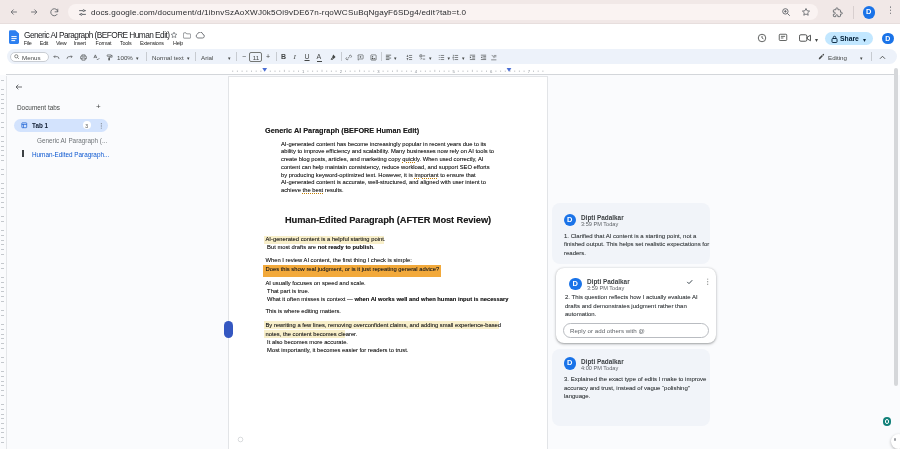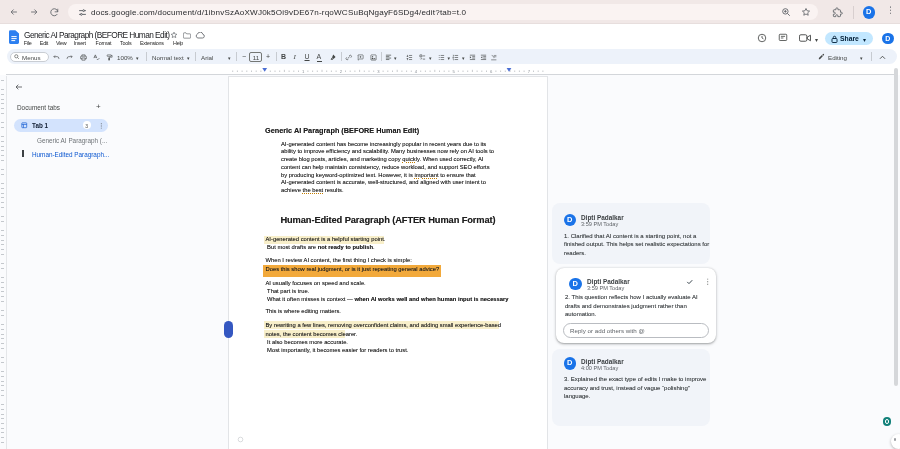--- a/index.html
+++ b/index.html
@@ -379,21 +379,21 @@
 <div class="abs doc" style="left:281px; top:140.5px; font-size:5.8px; line-height:7.8px;">
 AI-generated content has become increasingly popular in recent years due to its<br>
 ability to improve efficiency and scalability. Many businesses now rely on AI tools to<br>
 create blog posts, articles, and marketing copy <span style="text-decoration:underline dotted #c27c00 0.8px; text-underline-offset:1.2px;">quickly</span>. When used correctly, AI<br>
 content can help maintain consistency, reduce workload, and support SEO efforts<br>
 by producing keyword-optimized text. However, it is <span style="text-decoration:underline dotted #c27c00 0.8px; text-underline-offset:1.2px;">important</span> to ensure that<br>
 AI-generated content is accurate, well-structured, and aligned with user intent to<br>
 achieve <span style="text-decoration:underline dotted #c27c00 0.8px; text-underline-offset:1.2px;">the best</span> results.
 </div>
 
-<div class="abs doc" style="left:228px; top:215px; width:320px; text-align:center; font-size:9.3px; letter-spacing:-0.1px; font-weight:bold;">Human-Edited Paragraph (AFTER Human Format)</div>
+<div class="abs doc" style="left:228px; top:215px; width:320px; text-align:center; font-size:9.3px; letter-spacing:-0.1px; font-weight:bold;">Human-Edited Paragraph (AFTER Most Review)</div>
 
 <div class="abs doc" style="left:265.5px; top:234.8px; font-size:5.8px; line-height:8.2px;">
 AI-generated content is a helpful starting point.<br>
 &nbsp;But most drafts are <b>not ready to publish</b>.
 </div>
 <div class="abs doc" style="left:265.5px; top:256.7px; font-size:5.8px;">When I review AI content, the first thing I check is simple:</div>
 <div class="abs doc" style="left:265.5px; top:266px; font-size:5.8px;">Does this show real judgment, or is it just repeating general advice?</div>
 <div class="abs doc" style="left:265.5px; top:279px; font-size:5.8px; line-height:8.2px;">
 AI usually focuses on speed and scale.<br>
 &nbsp;That part is true.<br>

